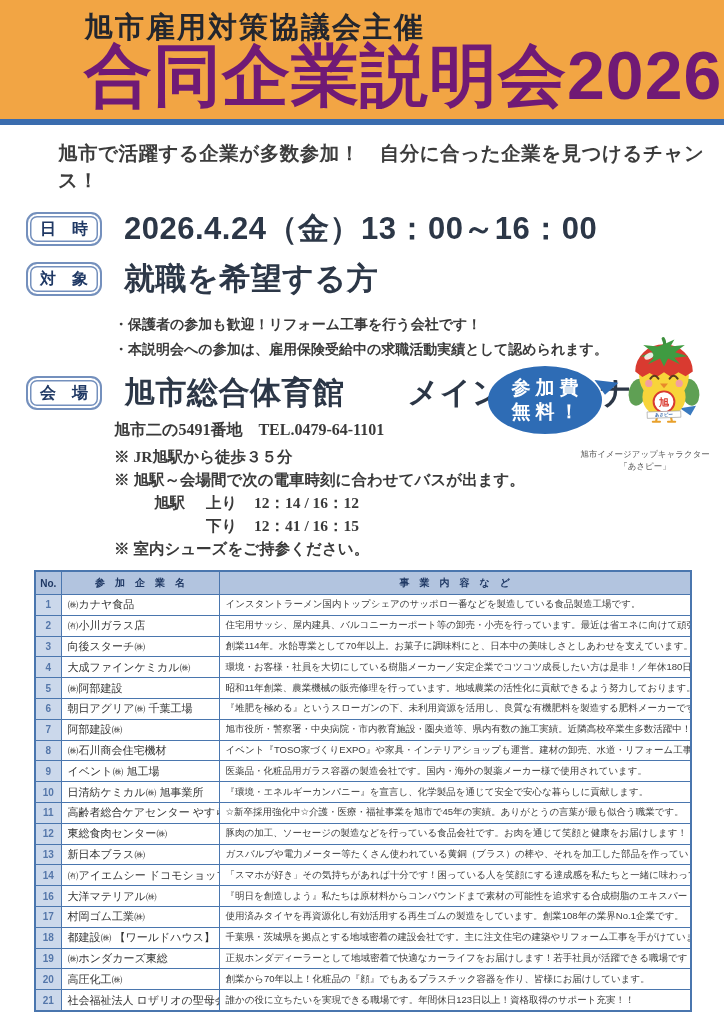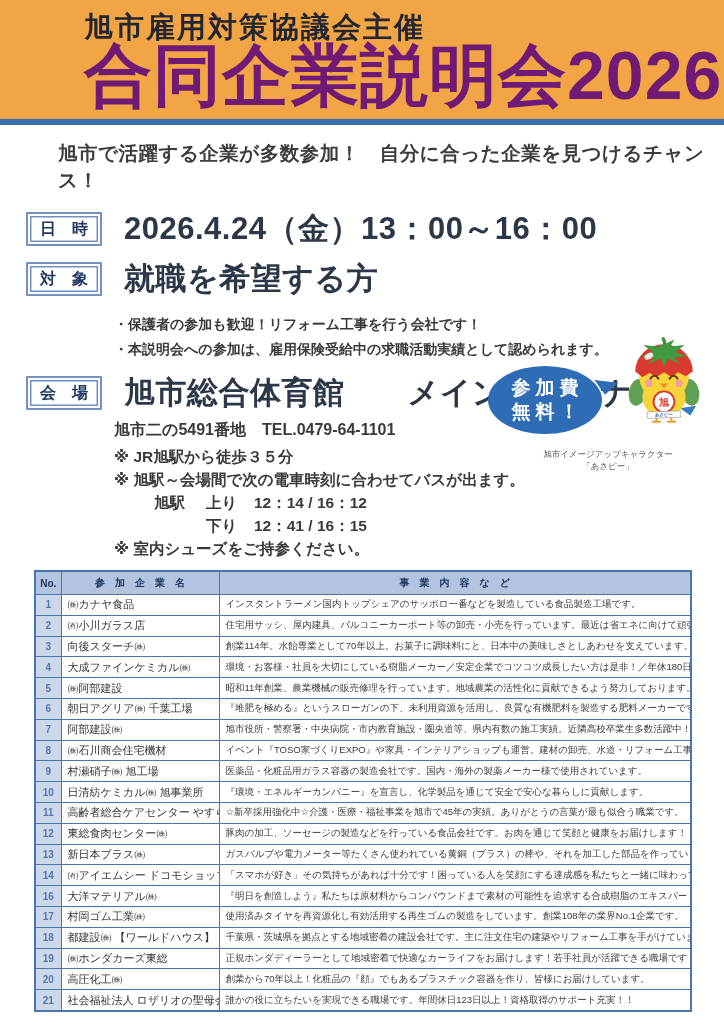--- a/index.html
+++ b/index.html
@@ -15,48 +15,48 @@
     padding:10px 0 0 84px;box-sizing:content-box;
   }
   .band .organizer{font-size:29px;color:#23262e;letter-spacing:2px;line-height:34px;}
   .band .title{font-size:68px;color:#701a75;letter-spacing:1px;line-height:62px;}
   
   .intro{margin:15px 0 0 58px;font-size:19.5px;color:#3c3c3c;letter-spacing:.5px;}
   
   .info{margin:14px 0 0 26px;position:relative;}
   .inforow{display:flex;align-items:center;gap:22px;margin-top:8px;}
   .labelbox{
-    flex:0 0 auto;width:72px;height:30px;border:2px solid #7490bd;border-radius:1px;
+    flex:0 0 auto;width:72px;height:30px;border:2px solid #7490bd;border-radius:11px;
     box-shadow:inset 0 0 0 2px #ffffff, inset 0 0 0 3.5px #7490bd;
     display:flex;align-items:center;justify-content:center;
     font-size:16px;color:#1f3864;background:#fff;
   }
   .bigvalue{font-size:31px;color:#2c3747;letter-spacing:.5px;white-space:nowrap;}
   .notes{margin:12px 0 10px 88px;font-size:14px;color:#3a3a3a;line-height:25px;}
-  .venue-details{margin:4px 0 4px 88px;font-size:15.5px;color:#3a3a3a;line-height:23px;}
+  .venue-details{margin:4px 0 4px 88px;font-size:15.5px;color:#3a3a3a;line-height:23px;font-family:Liberation Serif, serif;}
   .venue-details .addr{font-size:16px;margin-bottom:4px;}
   .train{display:grid;grid-template-columns:52px 48px auto;margin-left:40px;}
   .train span{white-space:nowrap;}
   
   .bubble{
     position:absolute;left:488px;top:366px;width:114px;height:68px;
     background:#2e6cb5;border-radius:50%;
     display:flex;flex-direction:column;align-items:center;justify-content:center;
     color:#fff;font-size:19px;line-height:24px;letter-spacing:5px;text-indent:5px;
   }
   .bubble:after{
     content:"";position:absolute;right:-14px;top:4px;width:0;height:0;
     border-style:solid;border-width:2px 8px 16px 18px;
     border-color:transparent transparent transparent #2e6cb5;
     transform:rotate(-132deg);
   }
   
   .mascot{position:absolute;left:624px;top:318px;}
   .mascot-caption{
-    position:absolute;left:528px;top:448px;width:160px;text-align:center;
+    position:absolute;left:565px;top:448px;width:160px;text-align:center;
     font-size:8.5px;color:#555;line-height:12px;font-weight:normal;
   }
   
   .companies{
     margin:10px 0 0 34px;width:658px;border-collapse:collapse;
     border:2px solid #4a76ae;table-layout:fixed;
   }
   .companies th,.companies td{border:1px solid #4a76ae;overflow:hidden;white-space:nowrap;}
   .companies th{
     background:#b2c4df;color:#1f3864;font-size:10px;height:20px;text-align:center;
@@ -216,21 +216,21 @@
         </tr>
 
         <tr>
           <td class="c-no">8</td>
           <td class="c-name">㈱石川商会住宅機材</td>
           <td class="c-desc">イベント『TOSO家づくりEXPO』や家具・インテリアショップも運営。建材の卸売、水道・リフォーム工事を行う会社です。</td>
         </tr>
 
         <tr>
           <td class="c-no">9</td>
-          <td class="c-name">村瀬硝子㈱ 旭工場</td>
+          <td class="c-name">イベント㈱ 旭工場</td>
           <td class="c-desc">医薬品・化粧品用ガラス容器の製造会社です。国内・海外の製薬メーカー様で使用されています。</td>
         </tr>
 
         <tr>
           <td class="c-no">10</td>
           <td class="c-name">日清紡ケミカル㈱ 旭事業所</td>
           <td class="c-desc">『環境・エネルギーカンパニー』を宣言し、化学製品を通じて安全で安心な暮らしに貢献します。</td>
         </tr>
 
         <tr>

